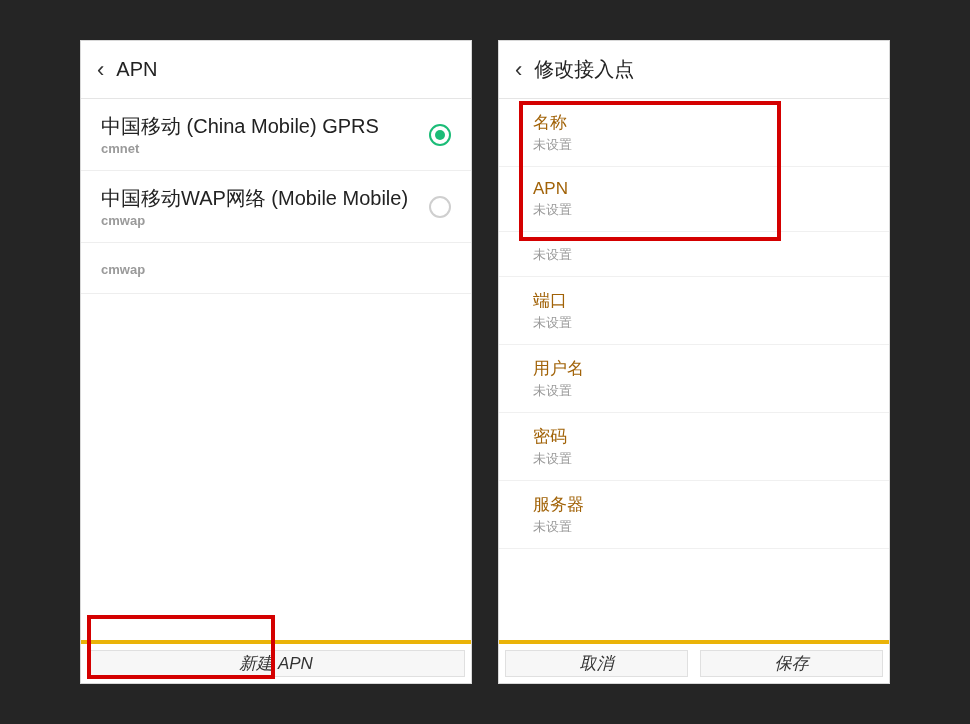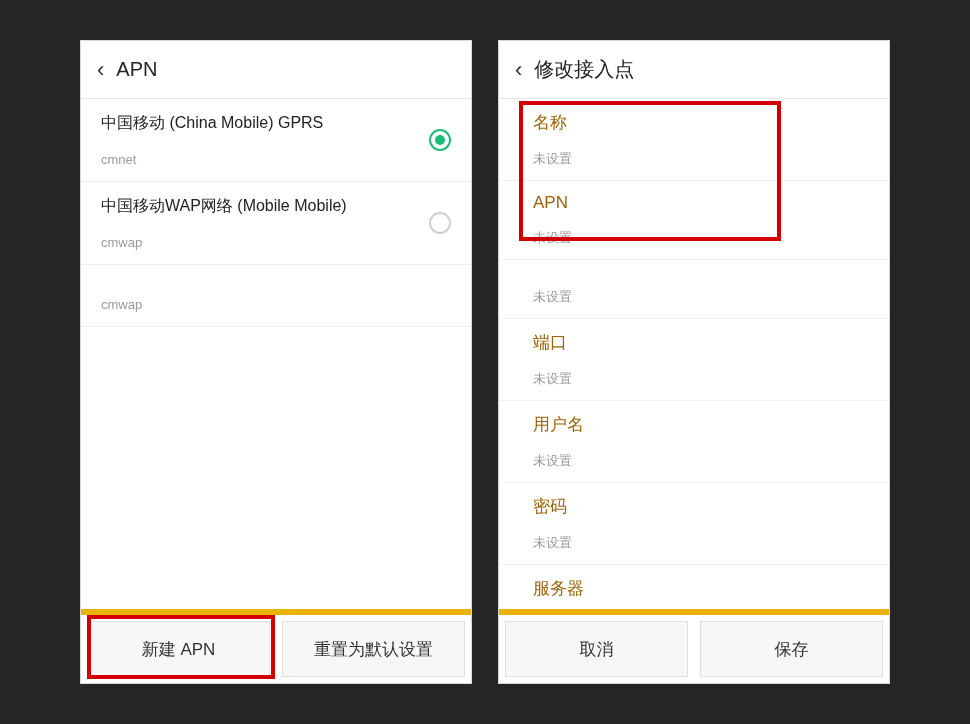--- a/index.html
+++ b/index.html
@@ -43,41 +43,42 @@
   
   .list { flex: 1; overflow: hidden; }
   .apn-item {
     display: flex;
     align-items: center;
     padding: 14px 20px;
     border-bottom: 1px solid #eeeeee;
     position: relative;
   }
   .apn-text { flex: 1; }
-  .apn-title { font-size: 16px; color: #222; line-height: 1.3; }
-  .apn-sub { font-size: 13px; color: #9a9a9a; margin-top: 18px; }
+  .apn-title { font-size: 20px; color: #222; line-height: 1.3; }
+  .apn-sub { font-size: 13px; color: #9a9a9a; margin-top: 2px; font-weight: bold; }
   .radio {
     width: 22px; height: 22px;
     border: 2px solid #cfcfcf;
     border-radius: 50%;
     display: flex; align-items: center; justify-content: center;
   }
   .radio.selected { border-color: #1bbc77; }
   .radio-inner {
     width: 10px; height: 10px; border-radius: 50%;
     background: #1bbc77; display: none;
   }
   .radio.selected .radio-inner { display: block; }
   .apn-item.no-radio .radio { visibility: hidden; }
 
   
   .bottom-bar {
     display: flex;
-    border-top: 6px solid #eab308;
-    height: 74px;
+    border-top: 4px solid #eab308;
+    height: 43px;
+    font-style: italic;
   }
   .btn {
     flex: 1;
     display: flex;
     align-items: center;
     justify-content: center;
     background: #f7f7f7;
     font-size: 17px;
     color: #333;
     border: 1px solid #e0e0e0;
@@ -90,21 +91,21 @@
     border: 4px solid #d40000;
     pointer-events: none;
   }
 
   
   .field-row {
     padding: 12px 34px 12px 34px;
     border-bottom: 1px solid #f0f0f0;
   }
   .field-label { font-size: 17px; color: #a16207; }
-  .field-value { font-size: 13px; color: #9a9a9a; margin-top: 16px; }
+  .field-value { font-size: 13px; color: #9a9a9a; margin-top: 2px; }
 
   .right-list { flex:1; overflow:hidden; position:relative; }
 </style>
 </head>
 <body>
 
 <div class="phone">
   <div class="header">
     <span class="back-icon">‹</span>
     <span class="header-title">APN</span>
@@ -128,21 +129,20 @@
     </div>
     <div class="apn-item no-radio">
       <div class="apn-text">
         <div class="apn-sub">cmwap</div>
       </div>
       <div class="radio"></div>
     </div>
   </div>
   <div class="bottom-bar">
     <div class="btn">新建 APN</div>
-    <div class="btn">重置为默认设置</div>
   </div>
   <div class="hl-box" style="left:6px; bottom:4px; width:188px; height:64px;"></div>
 </div>
 
 <div class="phone">
   <div class="header">
     <span class="back-icon">‹</span>
     <span class="header-title">修改接入点</span>
   </div>
   <div class="right-list">

